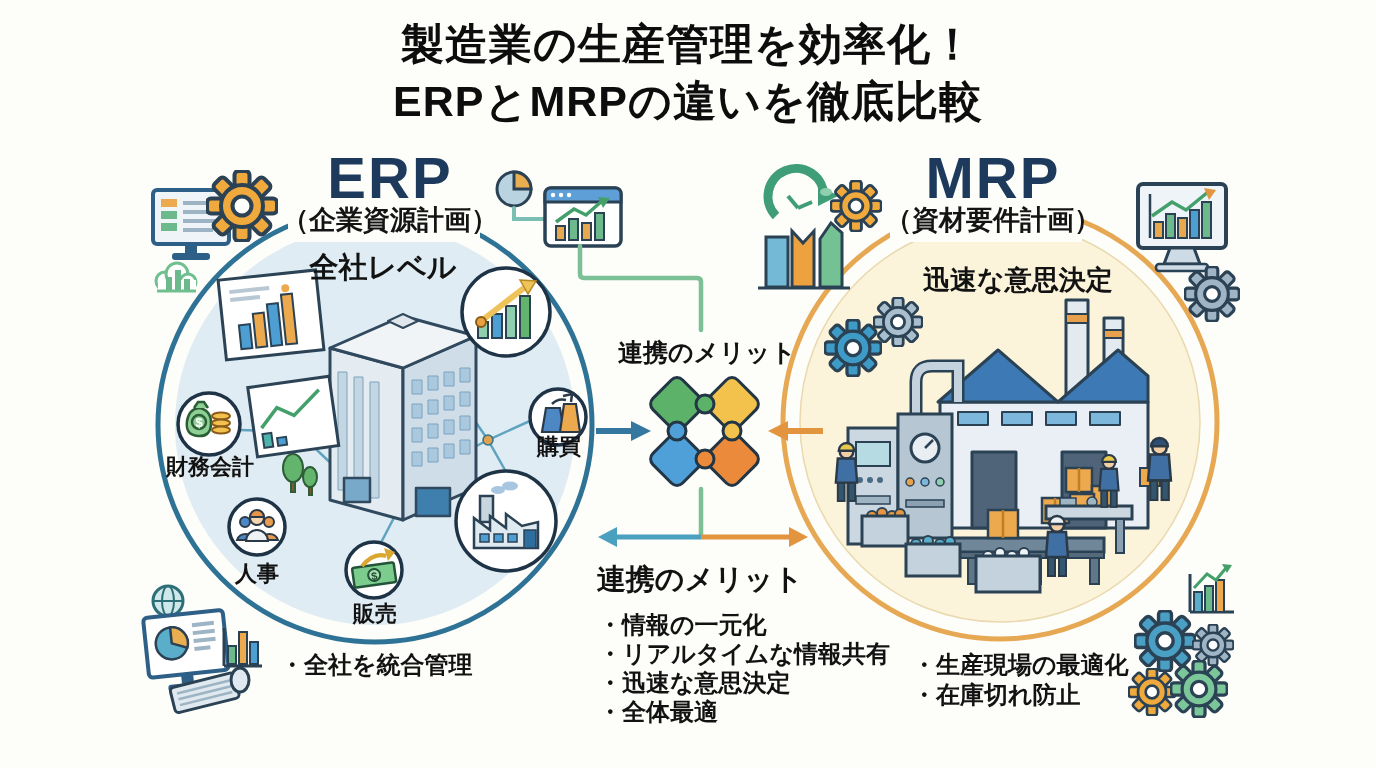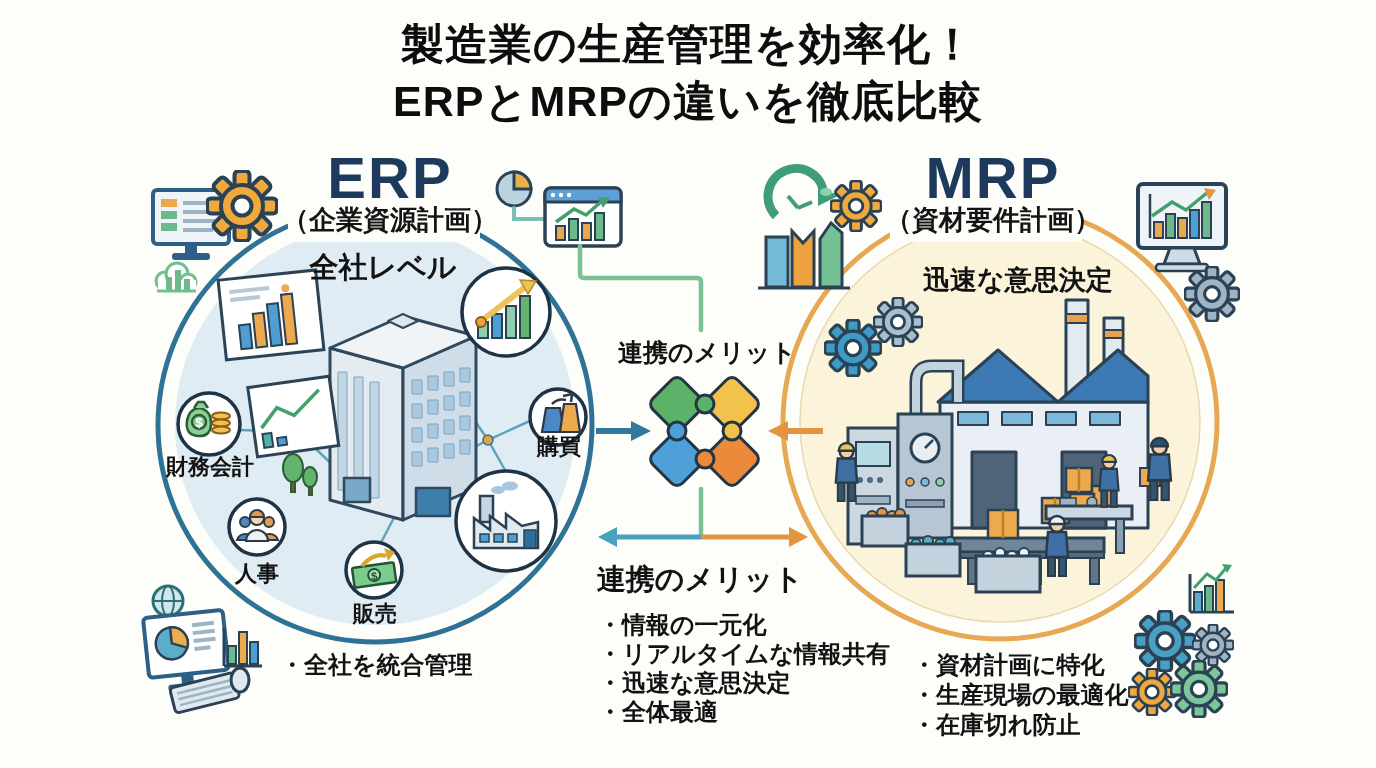--- a/index.html
+++ b/index.html
@@ -473,18 +473,17 @@
   <div>・リアルタイムな情報共有</div>
   <div>・迅速な意思決定</div>
   <div>・全体最適</div>
 </div>
 
 <div class="blist feat" style="left:280px;top:650px;">
   <div>・全社を統合管理</div>
 </div>
 
 <div class="blist feat" style="left:912px;top:650px;">
-  <div>・資材計画に特化</div>
   <div>・生産現場の最適化</div>
   <div>・在庫切れ防止</div>
 </div>
 
 </div>
 
 </body></html>

